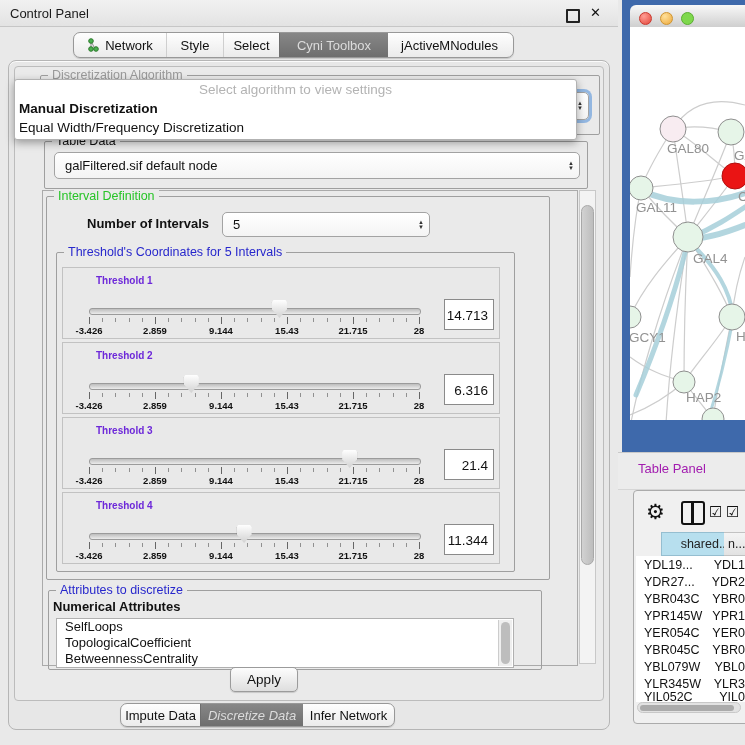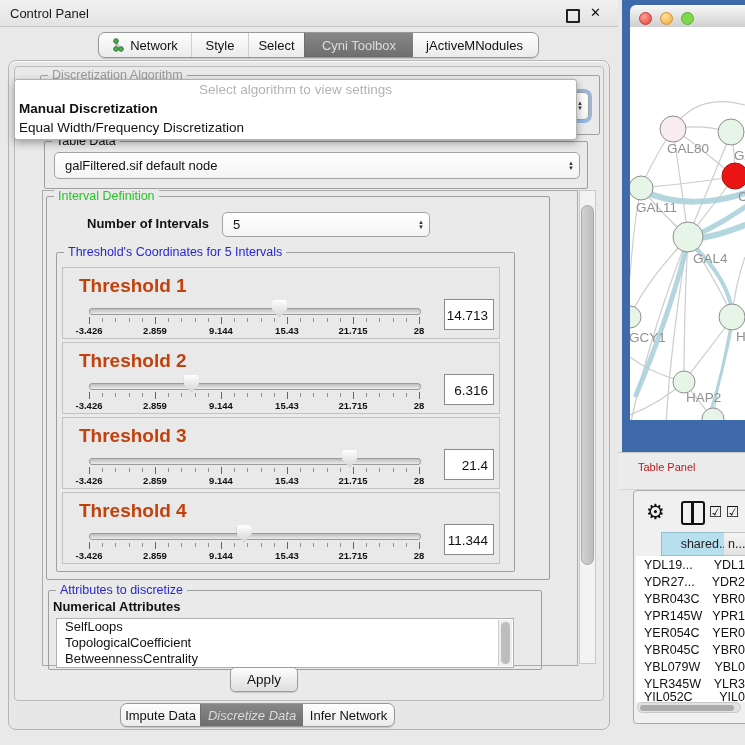--- a/index.html
+++ b/index.html
@@ -48,21 +48,21 @@
   .pop-bold{font-weight:bold;}
 
   
   .viewport{left:42px;top:190px;width:534px;height:474px;border:1px solid #aaa;background:#eaeaea;}
   .vscroll{left:579px;top:190px;width:17px;height:474px;background:#f3f3f3;border:1px solid #c8c8c8;box-sizing:border-box;}
   .vthumb{left:581px;top:205px;width:13px;height:360px;border-radius:7px;border:1px solid #a8a8a8;
           background:linear-gradient(90deg,#d2d2d2,#bdbdbd);box-sizing:border-box;}
 
   
   .tbox{left:62px;width:438px;height:72px;background:#e9e9e9;border:1px solid #c2c2c2;box-sizing:border-box;}
-  .tlabel{position:absolute;left:16px;top:7px;font-size:19px;font-weight:bold;color:#c2410c;}
+  .tlabel{position:absolute;left:33px;top:7px;font-size:10px;font-weight:bold;color:#6d28d9;}
   .track{position:absolute;left:26px;top:40px;width:330px;height:5px;border-radius:3px;
          background:linear-gradient(#bdbdbd,#ececec);border:1px solid #9b9b9b;}
   .knob{position:absolute;top:32px;width:15px;height:18px;background:linear-gradient(#fefefe,#d2d2d2);
         clip-path:polygon(10% 0,90% 0,100% 12%,100% 52%,50% 100%,0 52%,0 12%);
         filter:drop-shadow(0 1px 1px rgba(0,0,0,.45));}
   .tick{position:absolute;width:1px;background:#666;}
   .tick.minor{top:50px;height:4px;background:#909090;}
   .tick.major{top:49px;height:7px;}
   .ticklab{position:absolute;top:57px;font-size:9.5px;font-weight:bold;color:#111;transform:translateX(-50%);white-space:nowrap;}
   .tvalue{position:absolute;left:381px;top:31px;width:50px;height:31px;background:#fff;border:1px solid #8a8a8a;
@@ -78,21 +78,21 @@
   .btn{border:1px solid #9b9b9b;border-radius:5px;background:linear-gradient(#fdfdfd,#dedede);
        font-size:13.5px;color:#111;display:flex;align-items:center;justify-content:center;box-shadow:0 1px 1px rgba(0,0,0,.15);}
 
   
   .netframe{left:622px;top:0;width:123px;height:452px;background:#3e69ab;}
   .net-titlebar{left:630px;top:5px;width:115px;height:22px;background:linear-gradient(#f8f8f8,#cfcfcf);
                 border-top-left-radius:6px;border-bottom:1px solid #9a9a9a;}
   .light{position:absolute;top:7px;width:13px;height:13px;border-radius:50%;box-sizing:border-box;}
   .canvas{left:630px;top:27px;width:115px;height:393px;background:#fff;}
   .tp-bar{left:618px;top:452px;width:127px;height:36px;background:#ececec;border-top:1px solid #c9c9c9;border-bottom:1px solid #d6d6d6;}
-  .tp-title{left:638px;top:461px;font-size:11px;color:#b91c1c;}
+  .tp-title{left:638px;top:461px;font-size:13px;color:#a21caf;}
   .tablebox{left:633px;top:490px;width:120px;height:232px;border:1px solid #ababab;border-radius:4px;background:#f0f0f0;}
   .gear{left:646px;top:500px;font-size:21px;color:#111;}
   .split-icon{left:681px;top:501px;width:20px;height:20px;border:2.5px solid #111;border-radius:3px;}
   .split-icon::after{content:"";position:absolute;left:8px;top:0;width:2.5px;height:100%;background:#111;}
   .cbx{font-size:15px;color:#111;}
   .thead{position:absolute;height:24px;box-sizing:border-box;font-size:12.5px;color:#222;
          display:flex;align-items:center;justify-content:center;}
   .th-blue{background:#b7dfee;border:1px solid #95bed0;}
   .th-gray{background:linear-gradient(#f4f4f4,#e2e2e2);border:1px solid #c2c2c2;border-left:none;}
   .trow{position:absolute;left:636px;width:109px;height:17px;font-size:12.5px;color:#111;
@@ -107,21 +107,21 @@
 </head>
 <body>
 
 <div id="screen">
 
   <div class="abs cp-titlebar"></div>
   <div class="abs cp-title">Control Panel</div>
   <div class="abs float-btn"></div>
   <div class="abs close-btn">✕</div>
 
-  <div class="abs tabbar" style="left:98px;top:32px;width:439px;height:24px;" id="topTabs">
+  <div class="abs tabbar" style="left:73px;top:32px;width:439px;height:24px;" id="topTabs">
       <div class="tabseg" style="width: 92px;">
         <svg width="13" height="14" viewBox="0 0 13 14" style="margin-right:5px;">
           <line x1="4" y1="3" x2="8" y2="11" stroke="#8a8a8a"></line>
           <line x1="4" y1="3" x2="4" y2="11" stroke="#8a8a8a"></line>
           <circle cx="4" cy="3" r="2.3" fill="#4caf50" stroke="#2c7a2c"></circle>
           <circle cx="4" cy="11" r="2.3" fill="#4caf50" stroke="#2c7a2c"></circle>
           <circle cx="9" cy="11" r="2.3" fill="#4caf50" stroke="#2c7a2c"></circle>
         </svg>
         <span>Network</span>
       </div>

